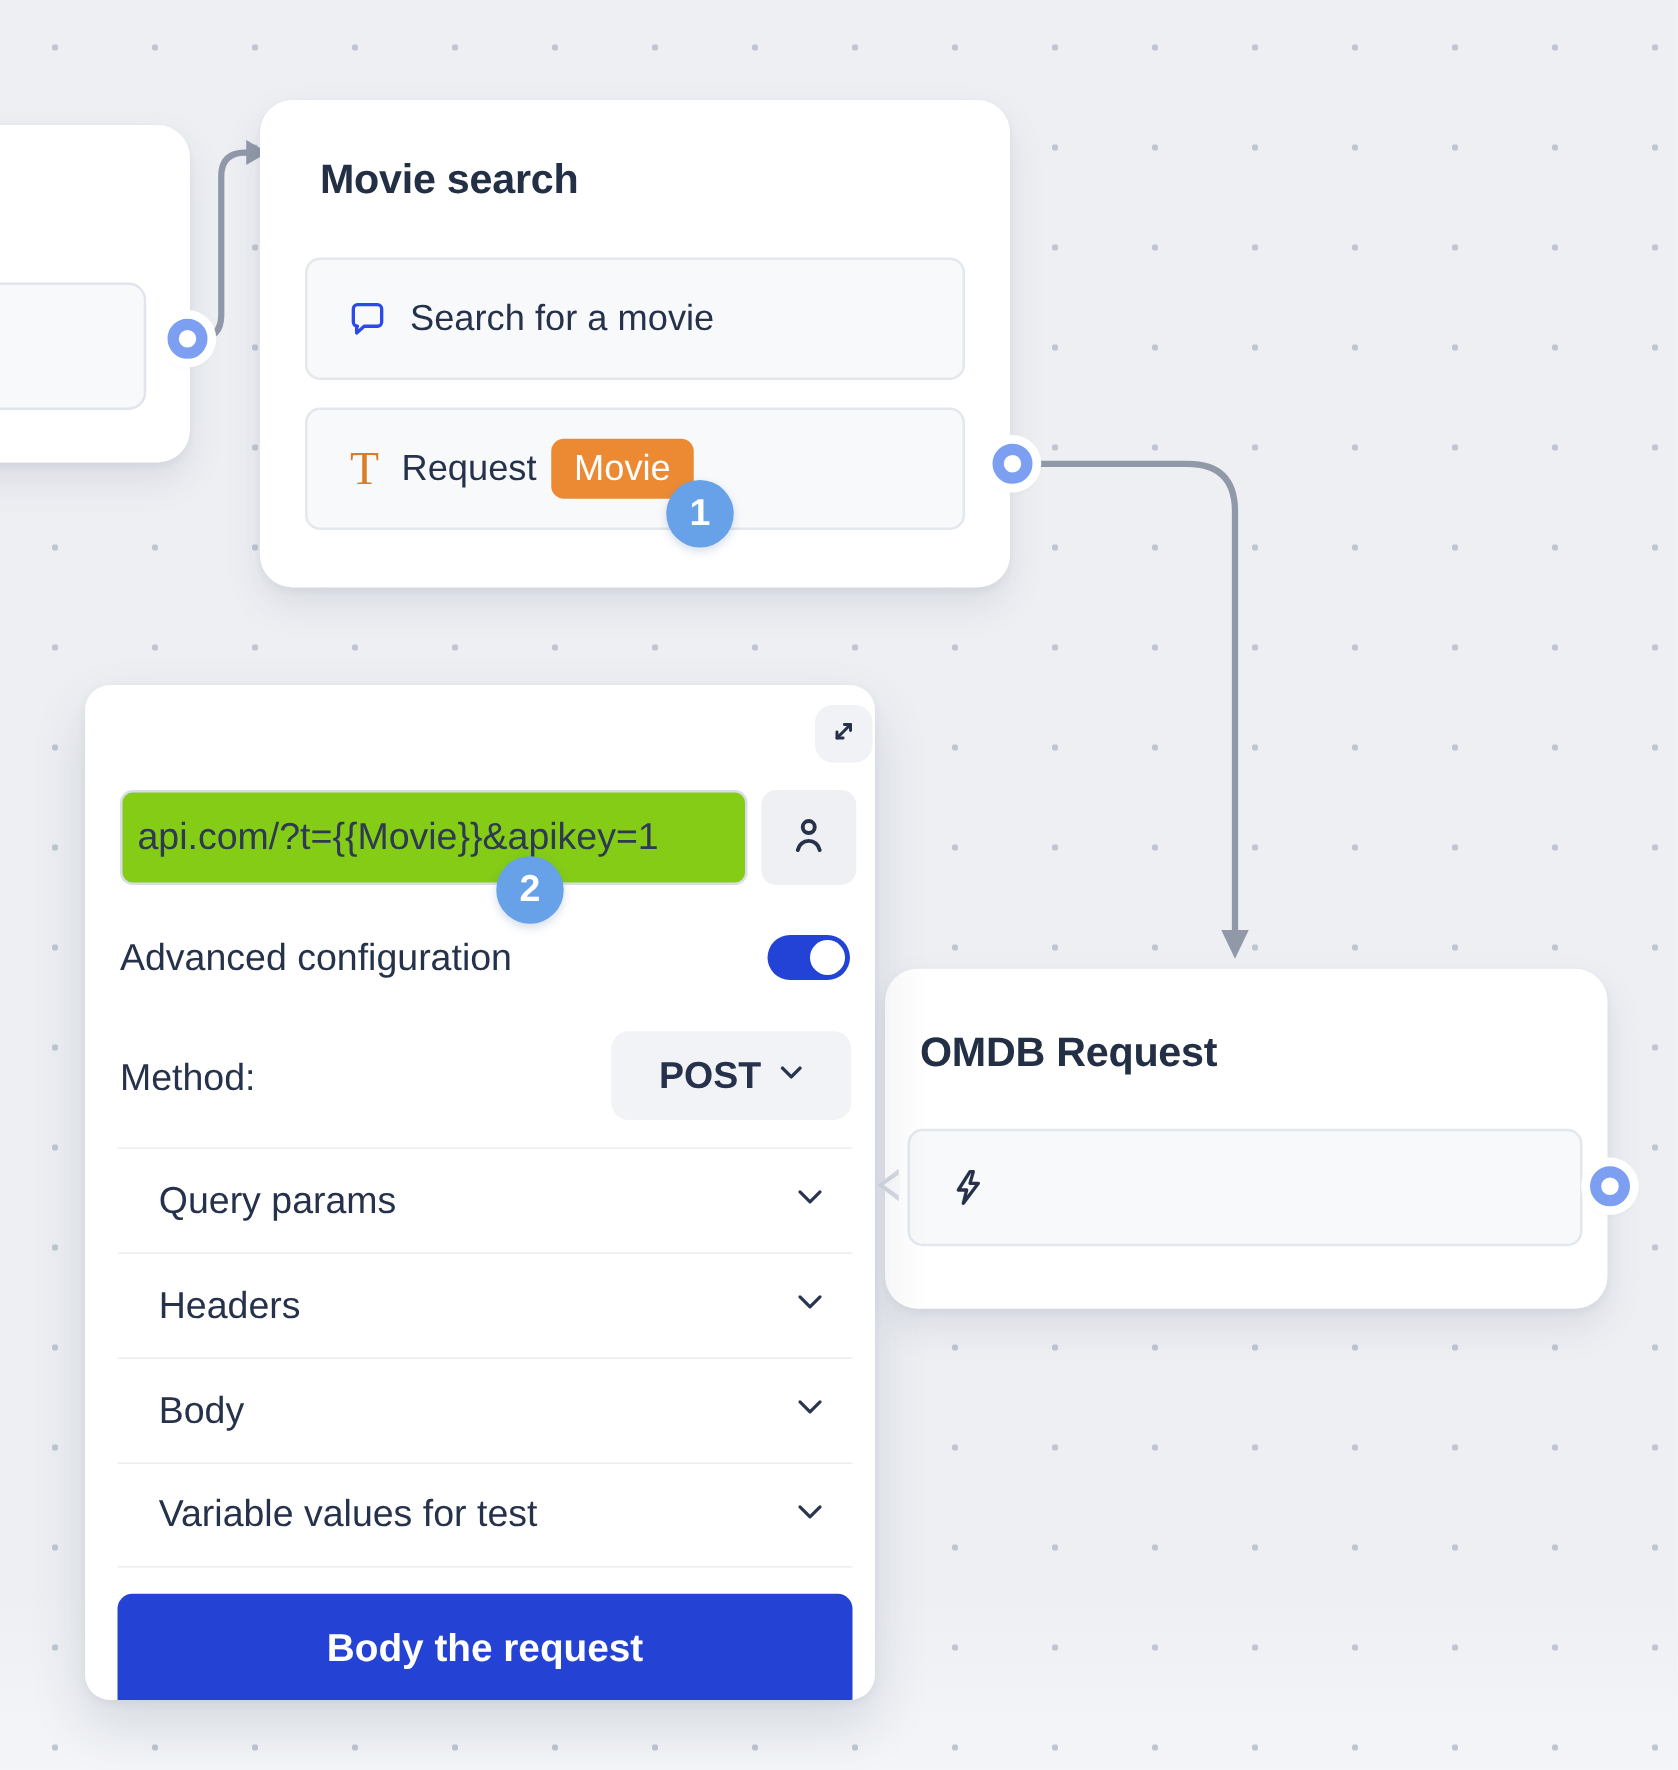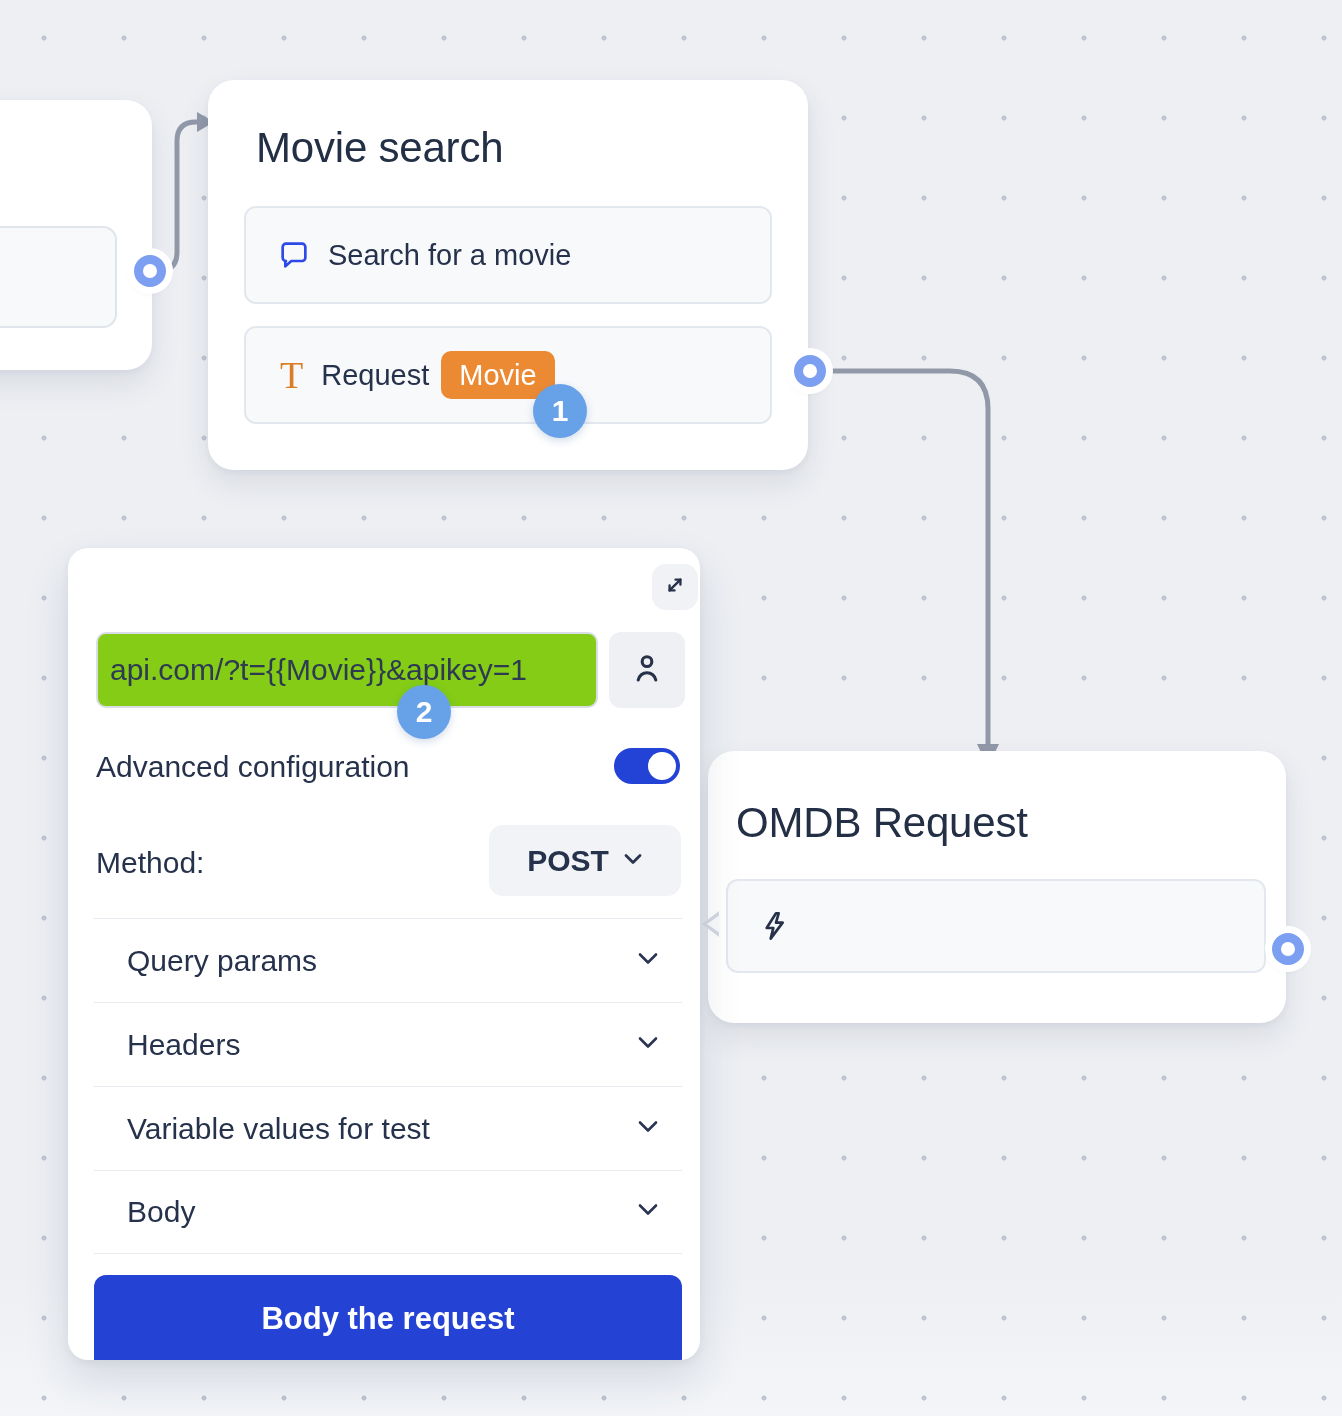--- a/index.html
+++ b/index.html
@@ -12,21 +12,21 @@
       linear-gradient(180deg, #edeff3 90%, #f3f5f8 100%);
     background-size:80px 80px, 100% 100%;
     background-position:4px -2px, 0 0;
   }
   .edges{position:absolute;left:0;top:0;z-index:1;}
   .card{
     position:absolute;background:#ffffff;border-radius:26px;
     box-shadow:0 14px 30px rgba(45,55,90,.10), 0 3px 6px rgba(45,55,90,.05);
     z-index:2;
   }
-  .node-title{font-size:42px;font-weight:400;color:#232f45;letter-spacing:-.2px;}
+  .node-title{font-size:33px;font-weight:700;color:#232f45;letter-spacing:-.2px;}
   .action-row{
     position:absolute;display:flex;align-items:center;
     background:#f8f9fb;border:2px solid #e3e7ee;border-radius:12px;
     box-sizing:border-box;
   }
   .action-label{font-size:29px;color:#26324b;white-space:nowrap;}
   .icon-gap{margin-right:18px;display:flex;align-items:center;}
   .t-glyph{font-family:"Liberation Serif", serif;font-size:38px;font-weight:500;color:#d97d26;line-height:1;}
   .chip{
     display:inline-block;margin-left:12px;padding:7px 18px;border-radius:10px;
@@ -129,21 +129,21 @@
     </div>
 
     <div class="action-row" style="left:36px;top:246px;width:528px;height:98px;padding-left:34px;">
       <span class="icon-gap t-glyph">T</span>
       <span class="action-label">Request</span>
       <span class="chip">Movie</span>
     </div>
   </div>
   <div class="port" style="left:794px;top:355px;"></div>
 
-  <div class="card" style="left:708px;top:751px;width:578px;height:272px;">
+  <div class="card" style="left:708px;top:775px;width:578px;height:272px;">
     <div class="node-title" style="position:absolute;left:28px;top:48px;">OMDB Request</div>
 
     <div class="action-row" style="left:18px;top:128px;width:540px;height:94px;padding-left:30px;">
       <span class="icon-gap">
         <svg width="32" height="32" viewBox="0 0 24 24" fill="none" stroke="#27324a" stroke-width="2" stroke-linejoin="round" stroke-linecap="round">
           <path d="M13.5 2.5 L6.5 13.5 h5 l-2 8 L18.5 9.5 h-5 l2-7 z"></path>
         </svg>
       </span>
     </div>
     <div class="caret-outer"></div>
@@ -201,29 +201,29 @@
       </div>
       <div class="section-row">
         <span class="panel-text">Headers</span>
         <span>
           <svg width="24" height="16" viewBox="0 0 24 16" fill="none" stroke="#2a3550" stroke-width="2.6" stroke-linecap="round" stroke-linejoin="round">
             <polyline points="4,3.5 12,11.5 20,3.5"></polyline>
           </svg>
         </span>
       </div>
       <div class="section-row">
+        <span class="panel-text">Body</span>
+        <span>
+          <svg width="24" height="16" viewBox="0 0 24 16" fill="none" stroke="#2a3550" stroke-width="2.6" stroke-linecap="round" stroke-linejoin="round">
+            <polyline points="4,3.5 12,11.5 20,3.5"></polyline>
+          </svg>
+        </span>
+      </div>
+      <div class="section-row">
         <span class="panel-text">Variable values for test</span>
-        <span>
-          <svg width="24" height="16" viewBox="0 0 24 16" fill="none" stroke="#2a3550" stroke-width="2.6" stroke-linecap="round" stroke-linejoin="round">
-            <polyline points="4,3.5 12,11.5 20,3.5"></polyline>
-          </svg>
-        </span>
-      </div>
-      <div class="section-row">
-        <span class="panel-text">Body</span>
         <span>
           <svg width="24" height="16" viewBox="0 0 24 16" fill="none" stroke="#2a3550" stroke-width="2.6" stroke-linecap="round" stroke-linejoin="round">
             <polyline points="4,3.5 12,11.5 20,3.5"></polyline>
           </svg>
         </span>
       </div>
     </div>
 
     <div class="test-btn">Body the request</div>
   </div>

